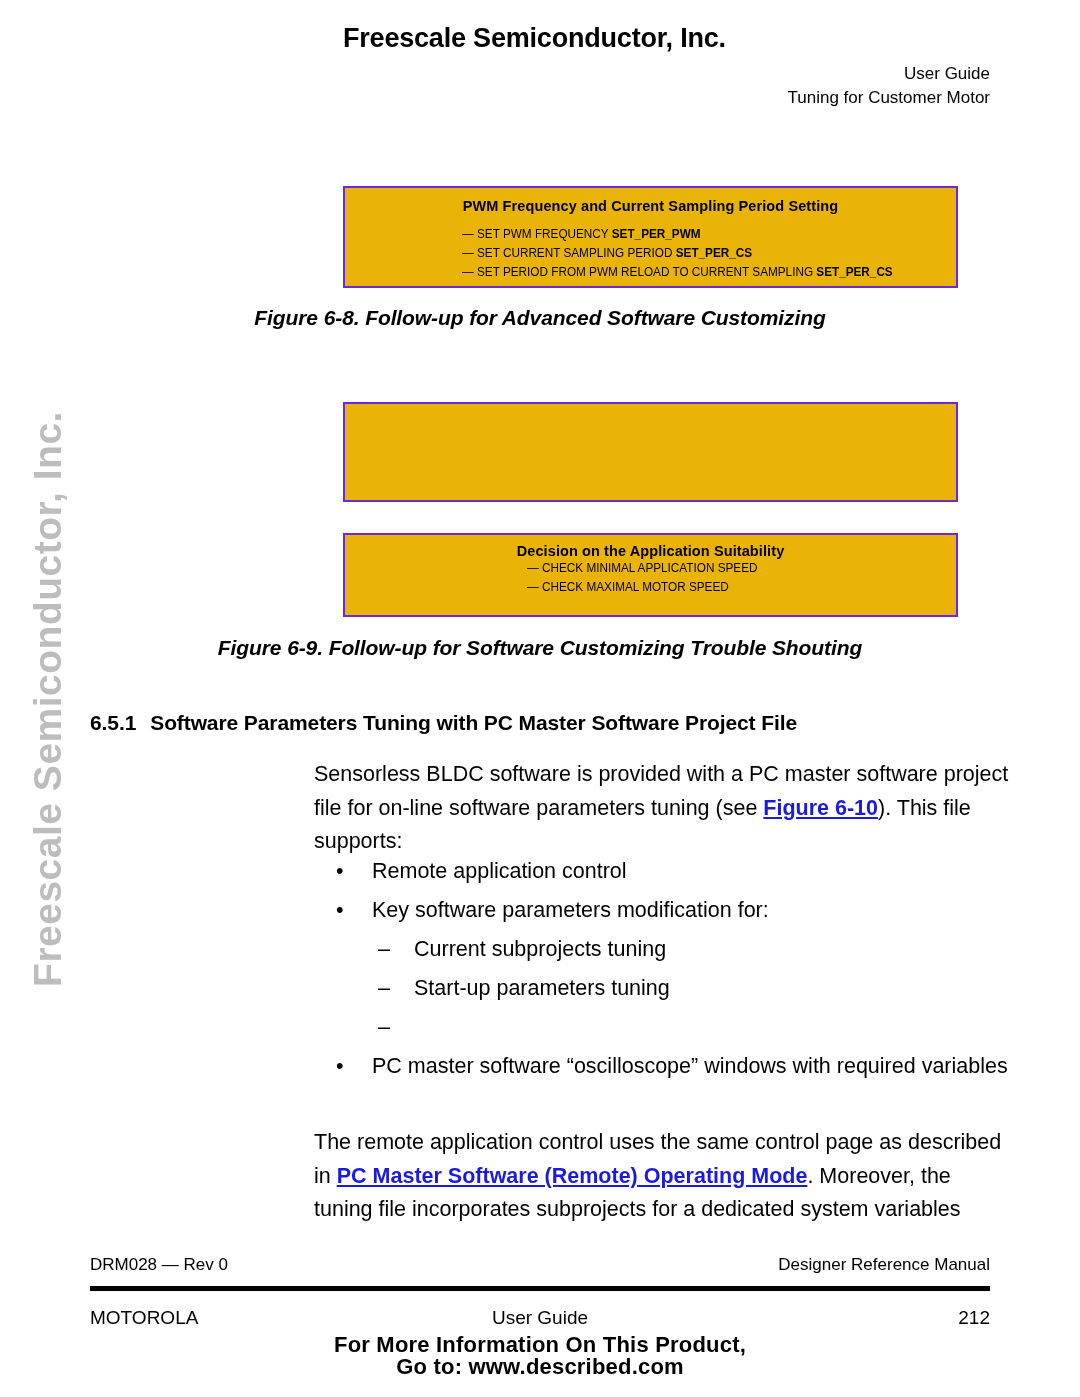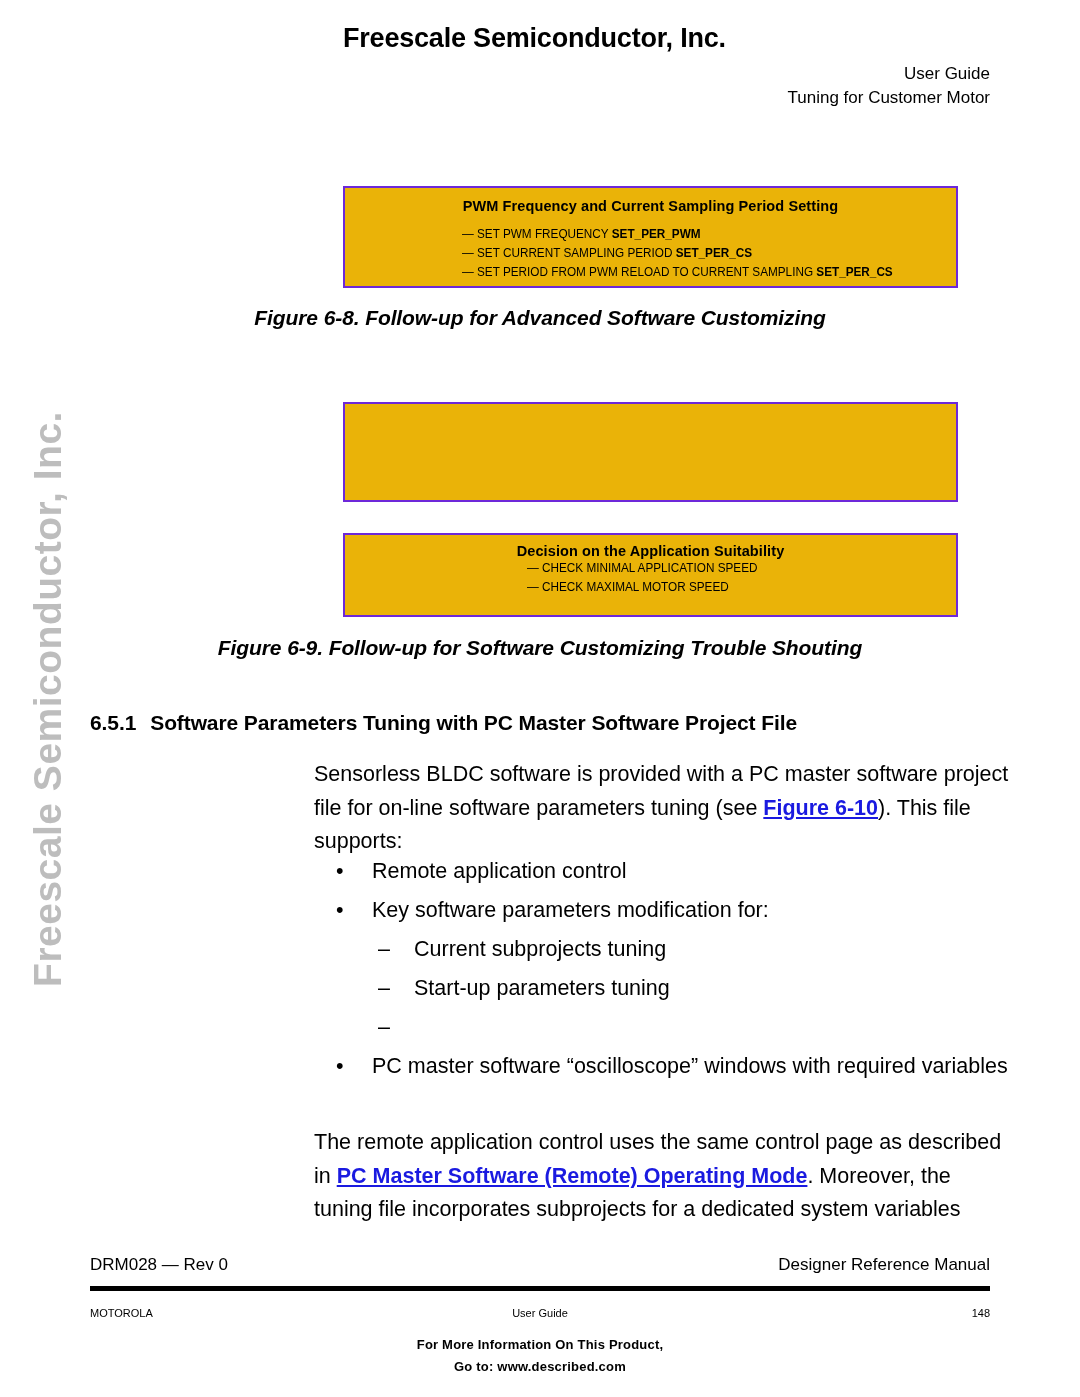--- a/index.html
+++ b/index.html
@@ -201,35 +201,35 @@
     height: 0;
     border-top: 1.5px solid #000;
     border-bottom: 4px solid #000;
   }
   .footer-row-2 {
     position: absolute;
     left: 0;
     top: 1307px;
     width: 1080px;
     height: 26px;
-    font-size: 11px;
+    font-size: 19px;
   }
   .footer-row-2 .f-left { position: absolute; left: 90px; top: 0; }
   .footer-row-2 .f-center {
     position: absolute; left: 0; top: 0; width: 1080px; text-align: center;
   }
   .footer-row-2 .f-right { position: absolute; right: 90px; top: 0; }
 
   .footer-promo {
     position: absolute;
     left: 0;
     top: 1334px;
     width: 1080px;
     text-align: center;
-    font-size: 13px;
+    font-size: 22px;
     font-weight: bold;
     line-height: 22px;
     letter-spacing: 0.2px;
   }
 </style>
 </head>
 <body>
 
 <div class="side-watermark">
   <div class="side-watermark-text">Freescale Semiconductor, Inc.</div>
@@ -308,18 +308,18 @@
 <div class="footer">
   <div class="footer-row-1">
     <span class="footer-left">DRM028 — Rev 0</span>
     <span class="footer-right">Designer Reference Manual</span>
   </div>
 </div>
 <div class="footer-rule"></div>
 <div class="footer-row-2">
   <span class="f-left">MOTOROLA</span>
   <span class="f-center">User Guide</span>
-  <span class="f-right">148</span>
+  <span class="f-right">212</span>
 </div>
 <div class="footer-promo">
   <div>For More Information On This Product,</div>
   <div>Go to: www.described.com</div>
 </div>
 
 </body></html>

